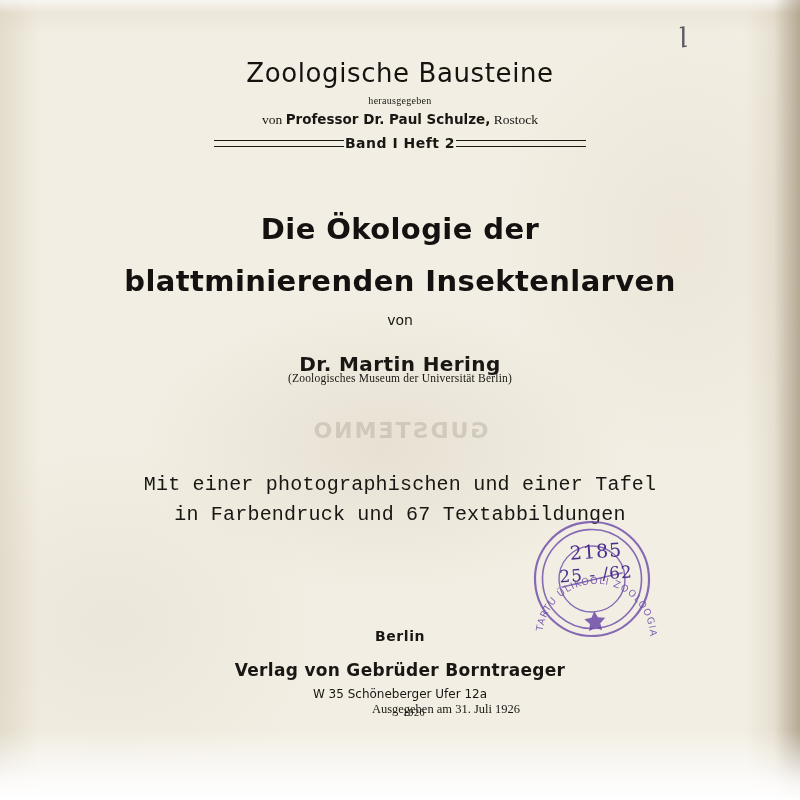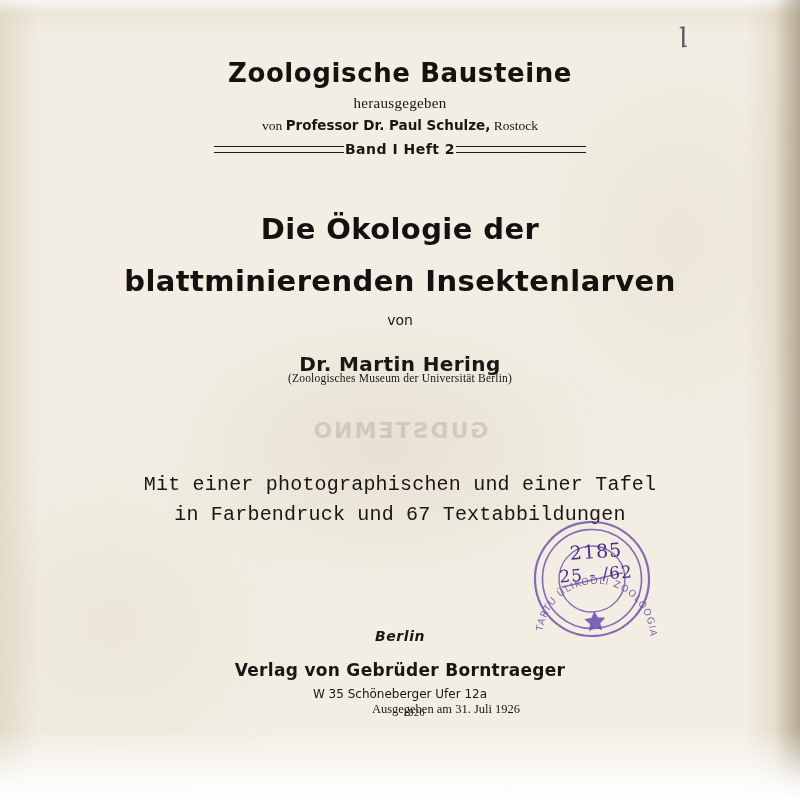--- a/index.html
+++ b/index.html
@@ -62,34 +62,34 @@
   }
 
   
   .series {
     position: absolute;
     left: 0; right: 0;
     top: 58px;
   }
   .series-title {
     font-family: "DejaVu Sans", sans-serif;
-    font-weight: bold;
+    font-weight: normal;
     font-size: 26px;
     letter-spacing: 0.6px;
     color: #16120f;
   }
   .series-sub {
     font-family: "DejaVu Sans", sans-serif;
     font-size: 15.5px;
     margin-top: 8px;
     color: #1a1613;
   }
   .series-ed {
     font-family: "Liberation Serif", serif;
-    font-size: 15px;
+    font-size: 10px;
     margin-top: 7px;
     letter-spacing: 0.3px;
   }
   .series-ed2 {
     font-family: "Liberation Serif", serif;
     font-size: 13.5px;
     margin-top: 5px;
   }
   .series-ed2 b {
     font-family: "DejaVu Sans", sans-serif;
@@ -223,21 +223,20 @@
   .imprint {
     position: absolute;
     left: 0; right: 0;
     top: 628px;
   }
   .imprint .city {
     font-family: "DejaVu Sans", sans-serif;
     font-size: 14px;
     font-weight: bold;
     letter-spacing: 0.6px;
-    font-style: italic;
   }
   .imprint .publisher {
     font-family: "DejaVu Sans", sans-serif;
     font-size: 17px;
     font-weight: bold;
     margin-top: 16px;
     letter-spacing: 0.3px;
   }
   .imprint .address {
     font-family: "DejaVu Sans", sans-serif;

